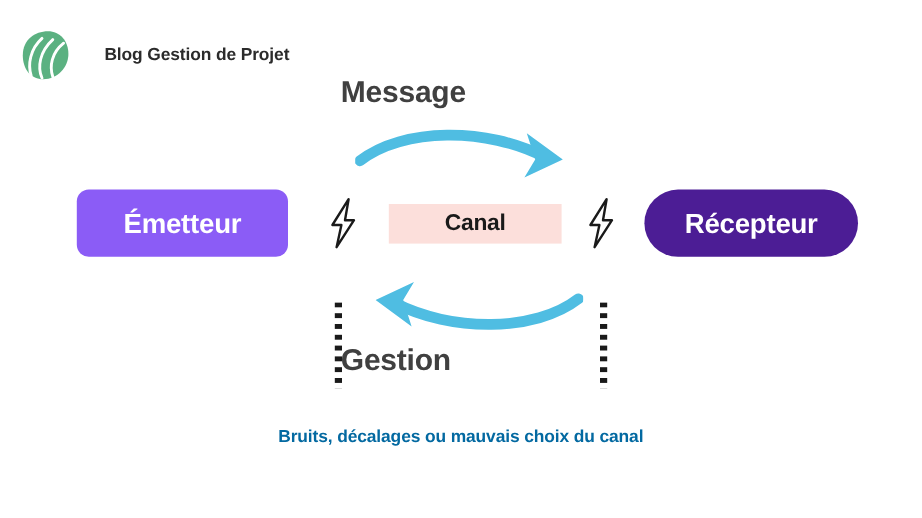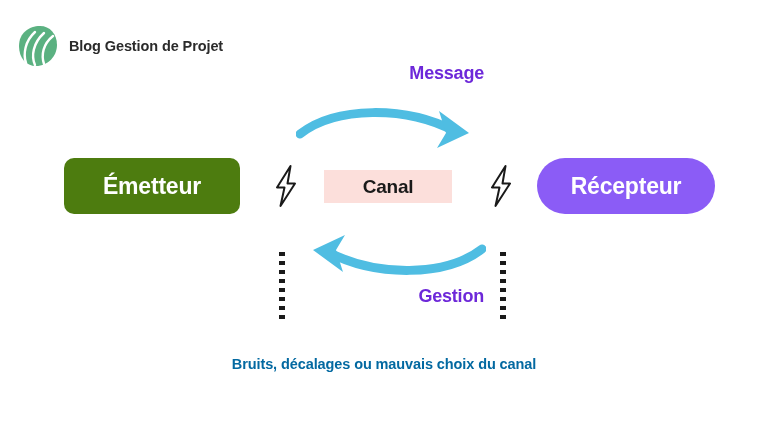--- a/index.html
+++ b/index.html
@@ -15,21 +15,21 @@
     -webkit-font-smoothing: antialiased;
   }
 
   
   .brand {
     position: absolute;
     left: 14px;
     top: 24px;
     display: flex;
     align-items: center;
-    gap: 9px;
+    gap: 27px;
   }
   .brand-mark { width: 46px; height: 44px; display: block; }
   .brand-text {
     font-size: 14.5px;
     font-weight: bold;
     color: #2b2b2b;
     letter-spacing: -0.1px;
     white-space: nowrap;
   }
 
@@ -44,62 +44,62 @@
     font-weight: bold;
     font-size: 23px;
     letter-spacing: -0.2px;
     white-space: nowrap;
   }
   .node-sender {
     left: 64px;
     top: 158px;
     width: 176px;
     height: 56px;
-    background: #4d7c0f;
+    background: #8b5cf6;
   }
   .node-receiver {
     left: 537px;
     top: 158px;
     width: 178px;
     height: 56px;
-    background: #8b5cf6;
+    background: #4c1d95;
     border-radius: 28px;
   }
 
   
   .canal {
     position: absolute;
     left: 324px;
     top: 170px;
-    width: 128px;
+    width: 144px;
     height: 33px;
     background: #FCDFDB;
     display: flex;
     align-items: center;
     justify-content: center;
     font-size: 19px;
     font-weight: bold;
     color: #1a1a1a;
     letter-spacing: -0.2px;
   }
 
   
   .bolt { position: absolute; width: 30px; height: 44px; }
   .bolt-left  { left: 271px; top: 164px; }
   .bolt-right { left: 486px; top: 164px; }
 
   
   .flow-label {
     position: absolute;
-    font-size: 18px;
+    font-size: 25px;
     font-weight: bold;
-    color: #6d28d9;
+    color: #404040;
     letter-spacing: -0.2px;
     white-space: nowrap;
-    text-align: right;
+    text-align: left;
   }
   .label-message  { left: 284px; top: 63px;  width: 200px; }
   .label-feedback { left: 284px; top: 286px; width: 200px; }
 
   
   .arrow { position: absolute; }
   .arrow-message  { left: 296px; top: 98px;  width: 190px; height: 58px; }
   .arrow-feedback { left: 296px; top: 225px; width: 190px; height: 58px; }
 
   

